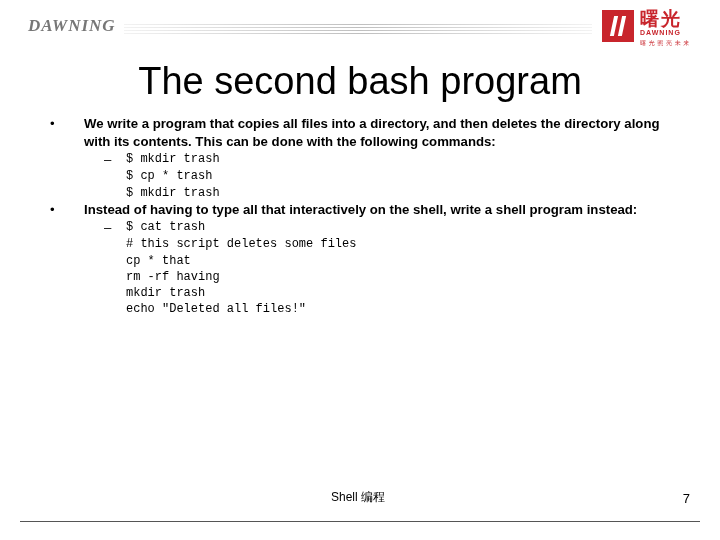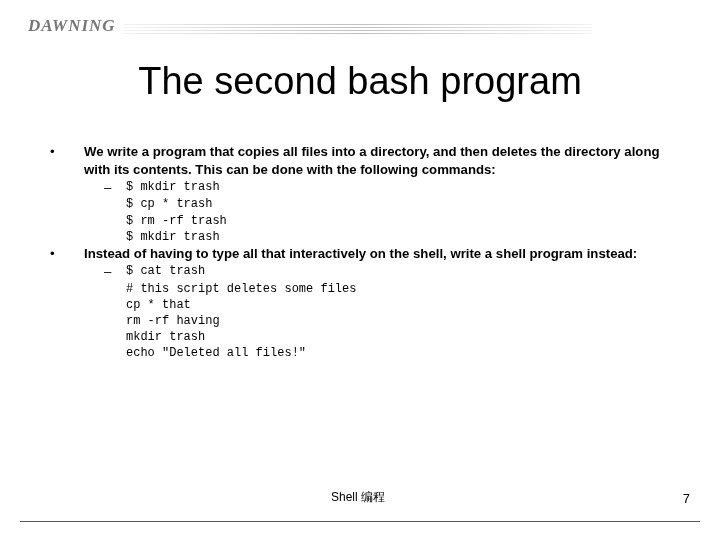--- a/index.html
+++ b/index.html
@@ -96,21 +96,21 @@
     top: 24px;
     height: 10px;
   }
   .header-lines .line {
     height: 1px;
     background: linear-gradient(to right, rgba(0,0,0,0.05), rgba(0,0,0,0.25), rgba(0,0,0,0.05));
   }
   .header-lines .line + .line { margin-top: 2px; }
 
   .title {
-    margin: 10px 0 40px 0;
+    margin: 10px 0 12px 0;
     text-align: center;
     font-size: 38px;
     font-family: Arial, sans-serif;
     color: #000;
     font-weight: 400;
   }
 
   .content {
     padding: 0 44px 0 44px;
     font-size: 13.2px;
@@ -174,36 +174,46 @@
 <body>
 
 <div class="header">
   <div class="brand-left">DAWNING</div>
   <div class="header-lines">
     <div class="line"></div>
       <div class="line"></div>
       <div class="line"></div>
       <div class="line"></div>
   </div>
+  <div class="brand-right">
+    <div class="logo-sq">
+      <div class="mark">
+          <div class="v1"></div>
+          <div class="v2"></div>
+        </div>
+    </div>
+    <div class="cn">曙光</div>
+    <div class="en">DAWNING</div>
+    <div class="tag">曙 光 照 亮 未 来</div>
+  </div>
 </div>
 
 <div class="title">The second bash program</div>
 
 <div class="content">
 
   <div class="bullet-row">
     <div class="bullet-dot">•</div>
     <div class="bullet-text">We write a program that copies all files into a directory, and then deletes the directory along with its contents. This can be done with the following commands:</div>
   </div>
   <div class="sub">
     <div class="dash">–</div>
     <div class="code">$ mkdir trash</div>
   </div>
   <div class="sub-cont">$ cp * trash</div>
-  <div class="sub-cont">$ rm -rf trash</div>
   <div class="sub-cont">$ mkdir trash</div>
 
   <div class="bullet-row">
     <div class="bullet-dot">•</div>
     <div class="bullet-text">Instead of having to type all that interactively on the shell, write a shell program instead:</div>
   </div>
   <div class="sub">
     <div class="dash">–</div>
     <div class="code">$ cat trash</div>
   </div>

